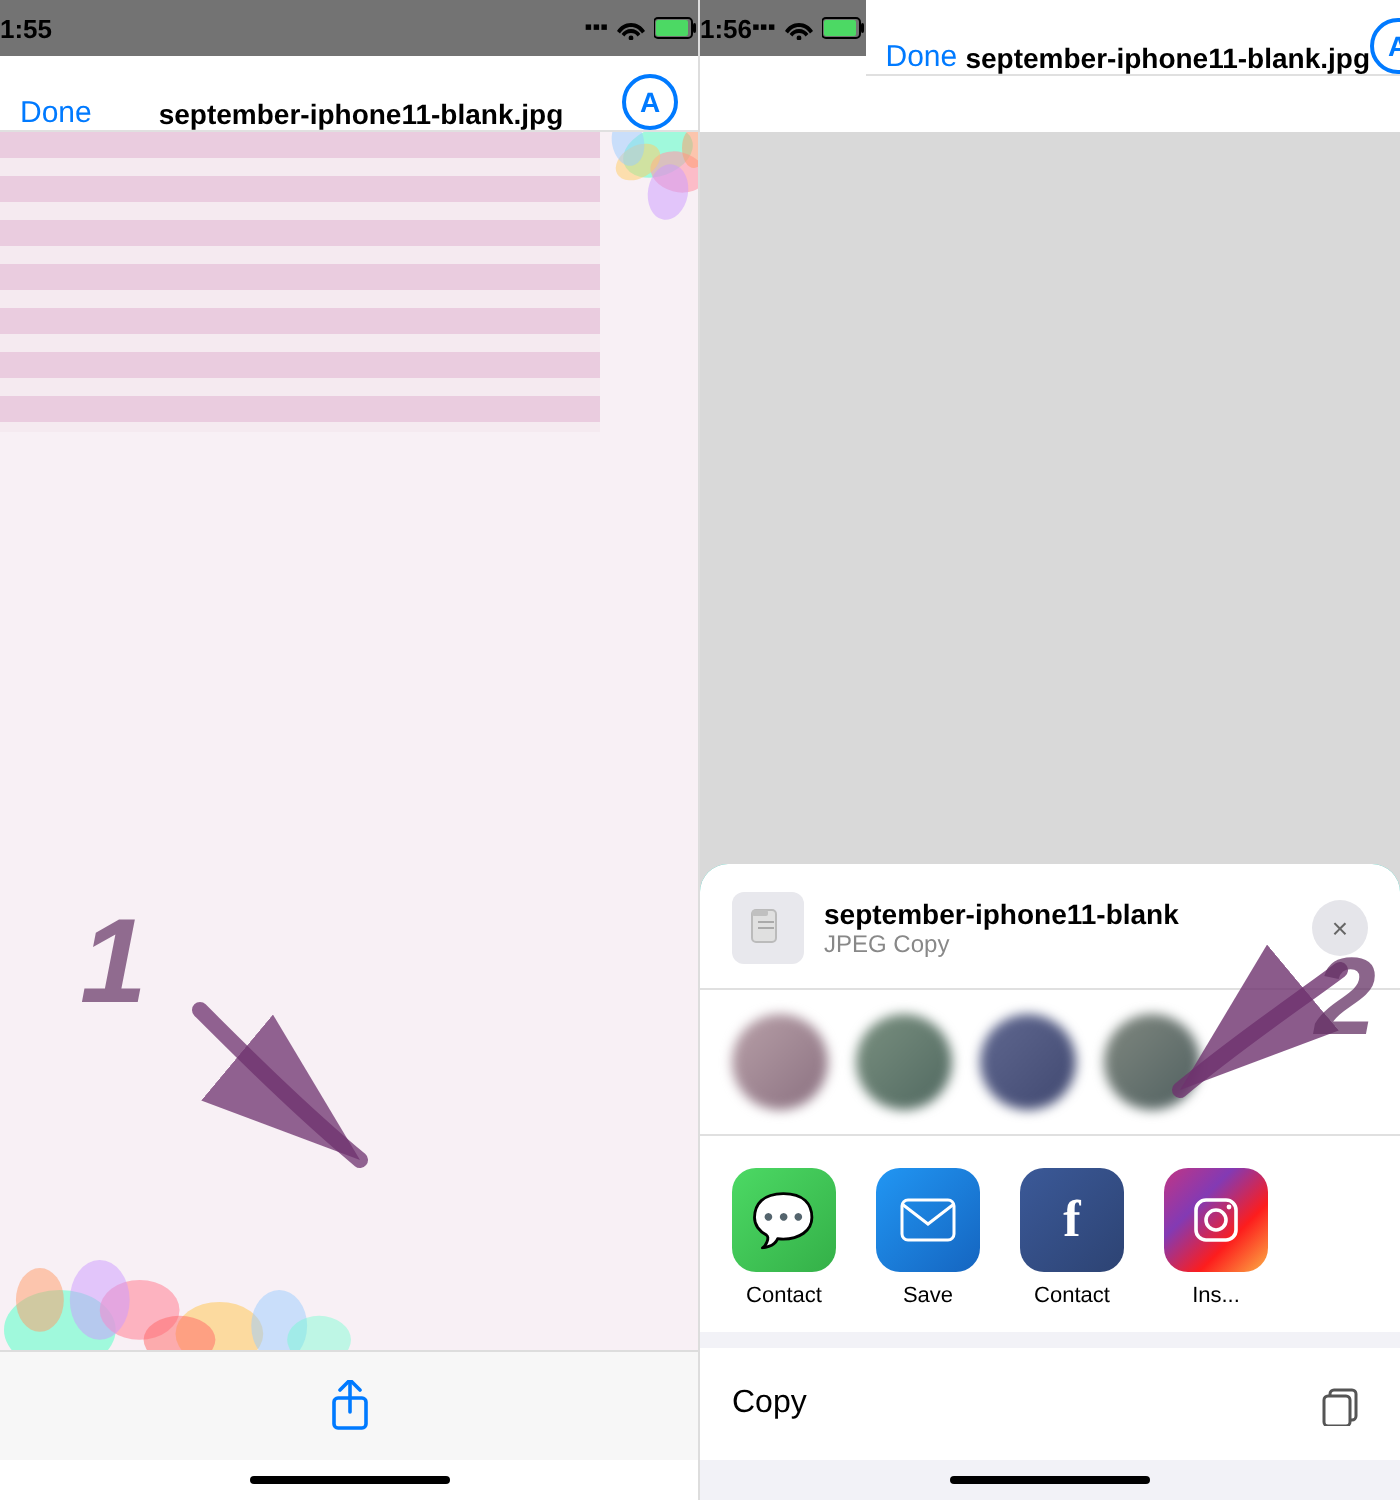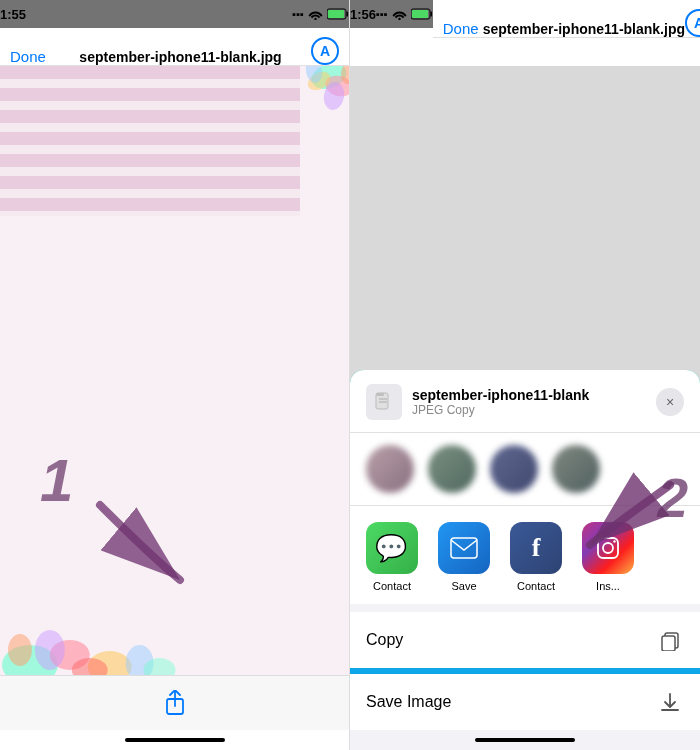--- a/index.html
+++ b/index.html
@@ -520,30 +520,20 @@
     <div class="action-list">
       <div class="action-item">
         <span class="action-label">Copy</span>
         <div class="action-icon">
           <svg width="22" height="22" viewBox="0 0 22 22">
             <rect x="6" y="4" width="13" height="15" rx="2" stroke="#555" stroke-width="1.5" fill="none"></rect>
             <rect x="3" y="7" width="13" height="15" rx="2" stroke="#555" stroke-width="1.5" fill="white"></rect>
           </svg>
         </div>
       </div>
-      <div class="action-item">
-        <span class="action-label">Save Image</span>
-        <div class="action-icon">
-          <svg width="22" height="22" viewBox="0 0 22 22">
-            <line x1="11" y1="3" x2="11" y2="15" stroke="#555" stroke-width="1.8" stroke-linecap="round"></line>
-            <polyline points="6,11 11,16 16,11" stroke="#555" stroke-width="1.8" fill="none" stroke-linecap="round" stroke-linejoin="round"></polyline>
-            <line x1="3" y1="19" x2="19" y2="19" stroke="#555" stroke-width="1.8" stroke-linecap="round"></line>
-          </svg>
-        </div>
-      </div>
     </div>
 
     <div class="home-indicator" style="background:#f2f2f7;padding:8px 0;">
       <div class="home-bar"></div>
     </div>
   </div>
 
   <svg style="position:absolute;right:10px;bottom:185px;width:130px;height:100px;z-index:25;pointer-events:none;" viewBox="0 0 130 100">
     <defs>
       <marker id="arrowhead-r" markerWidth="10" markerHeight="7" refX="10" refY="3.5" orient="auto">

